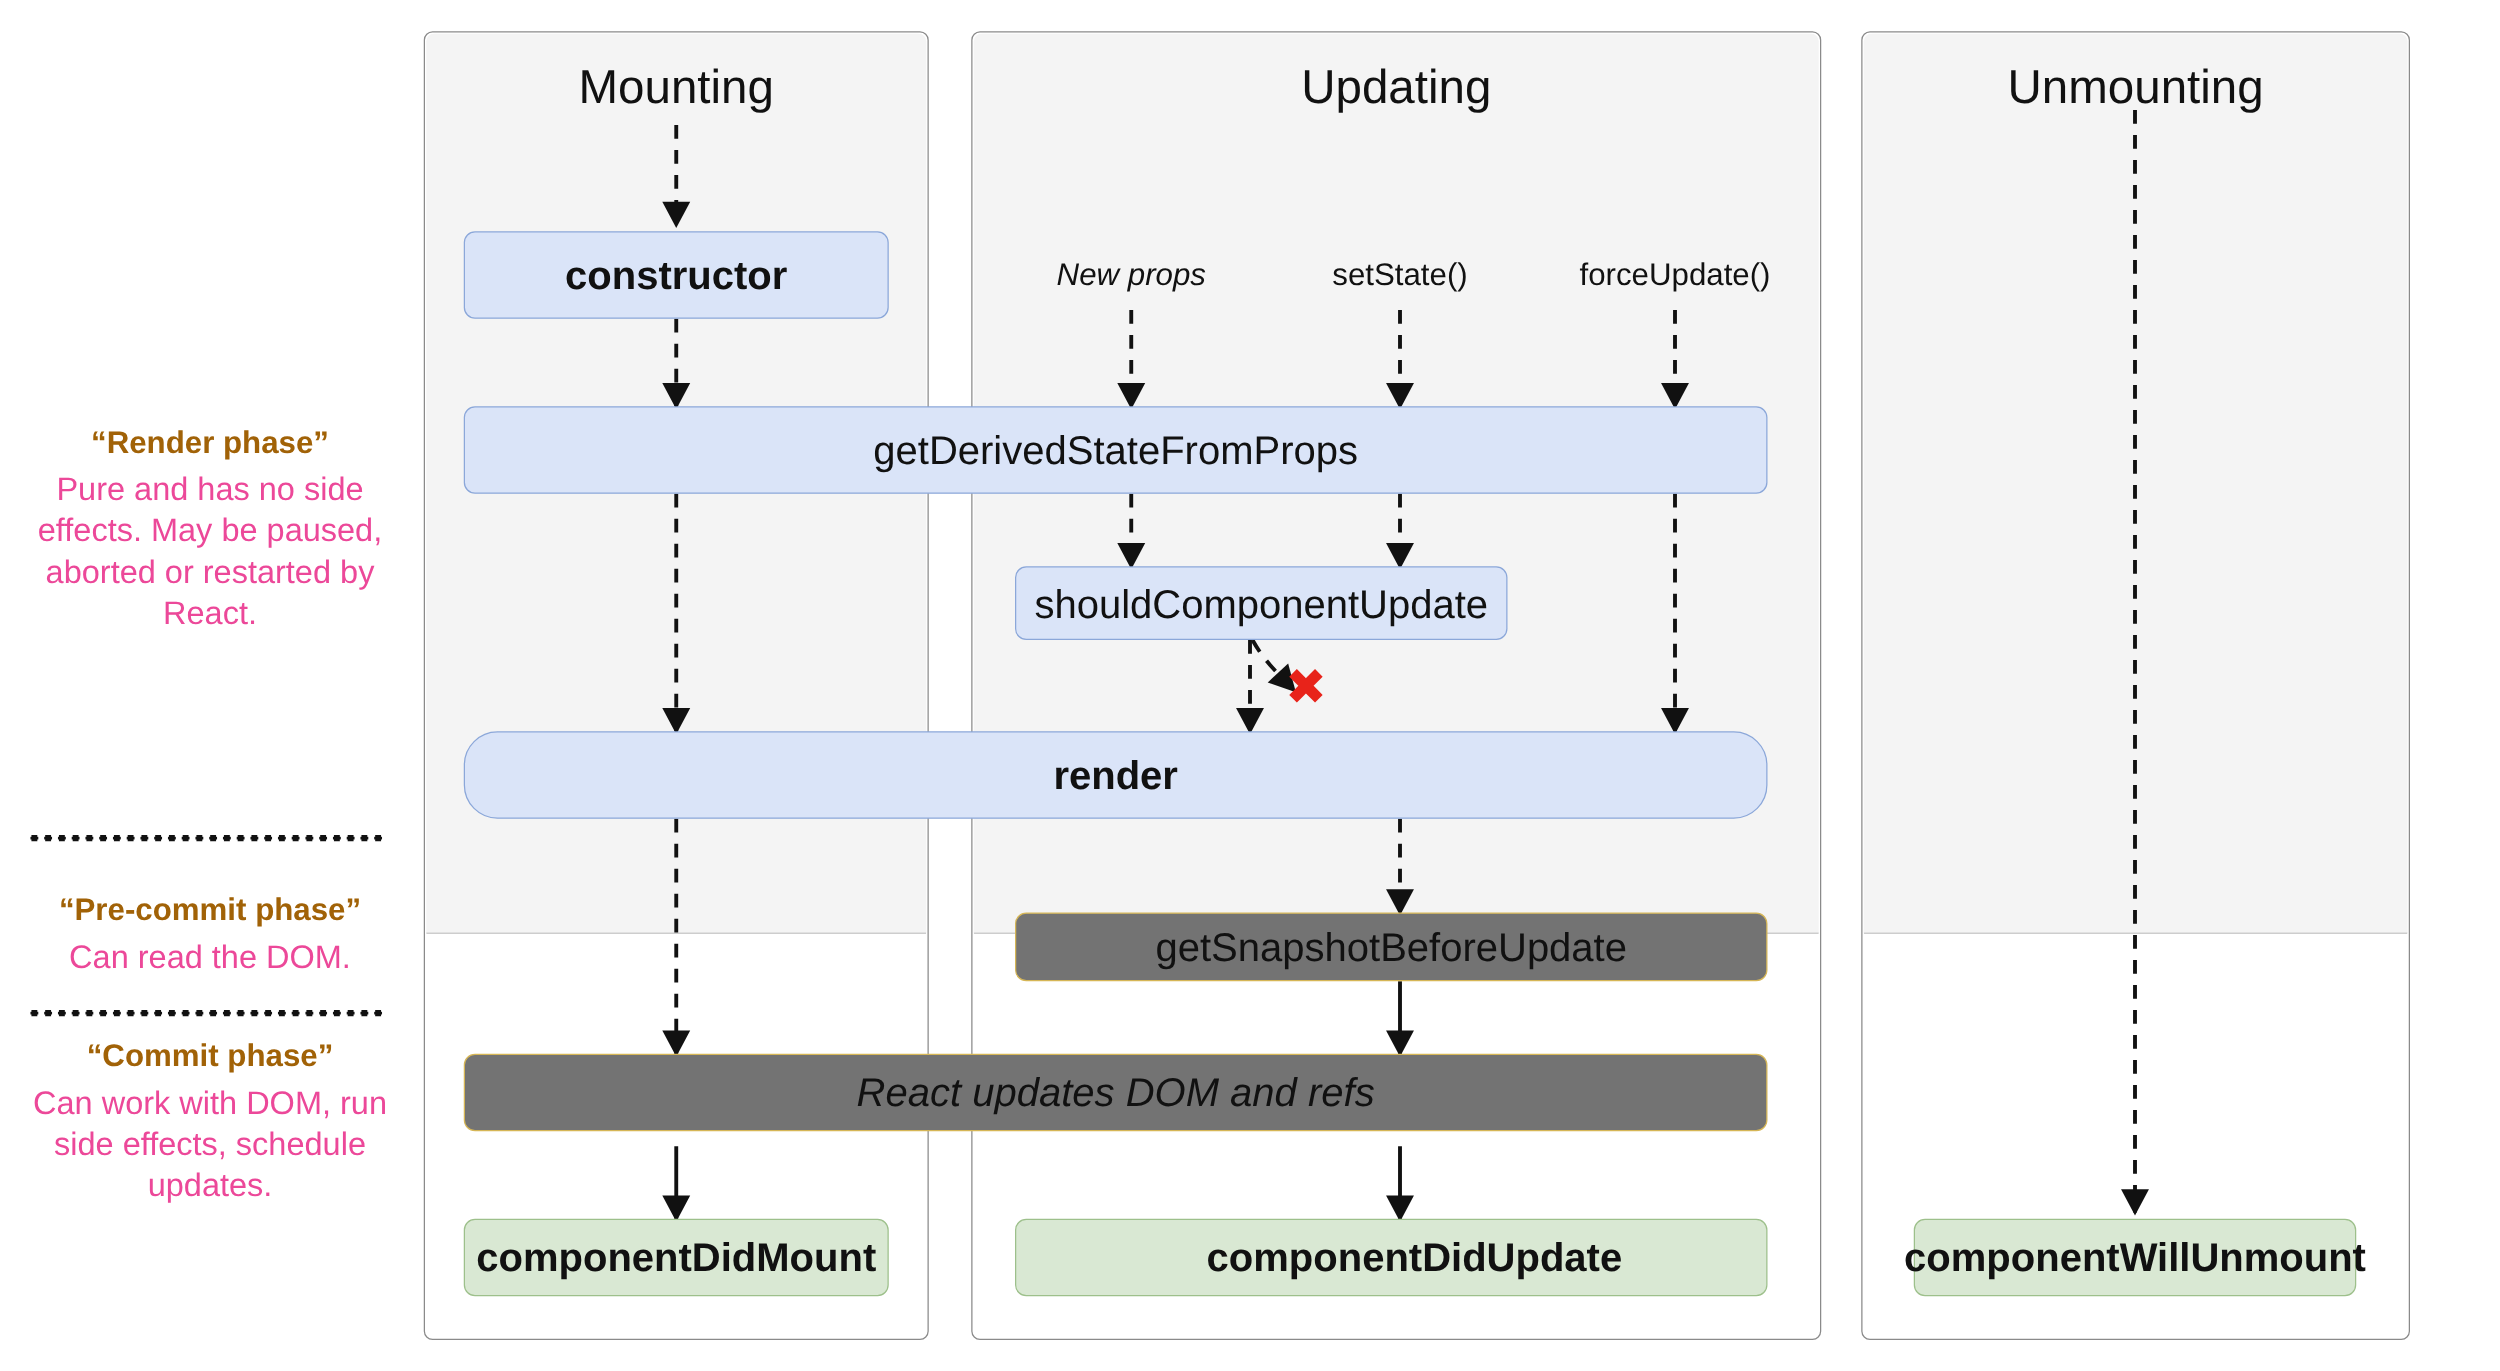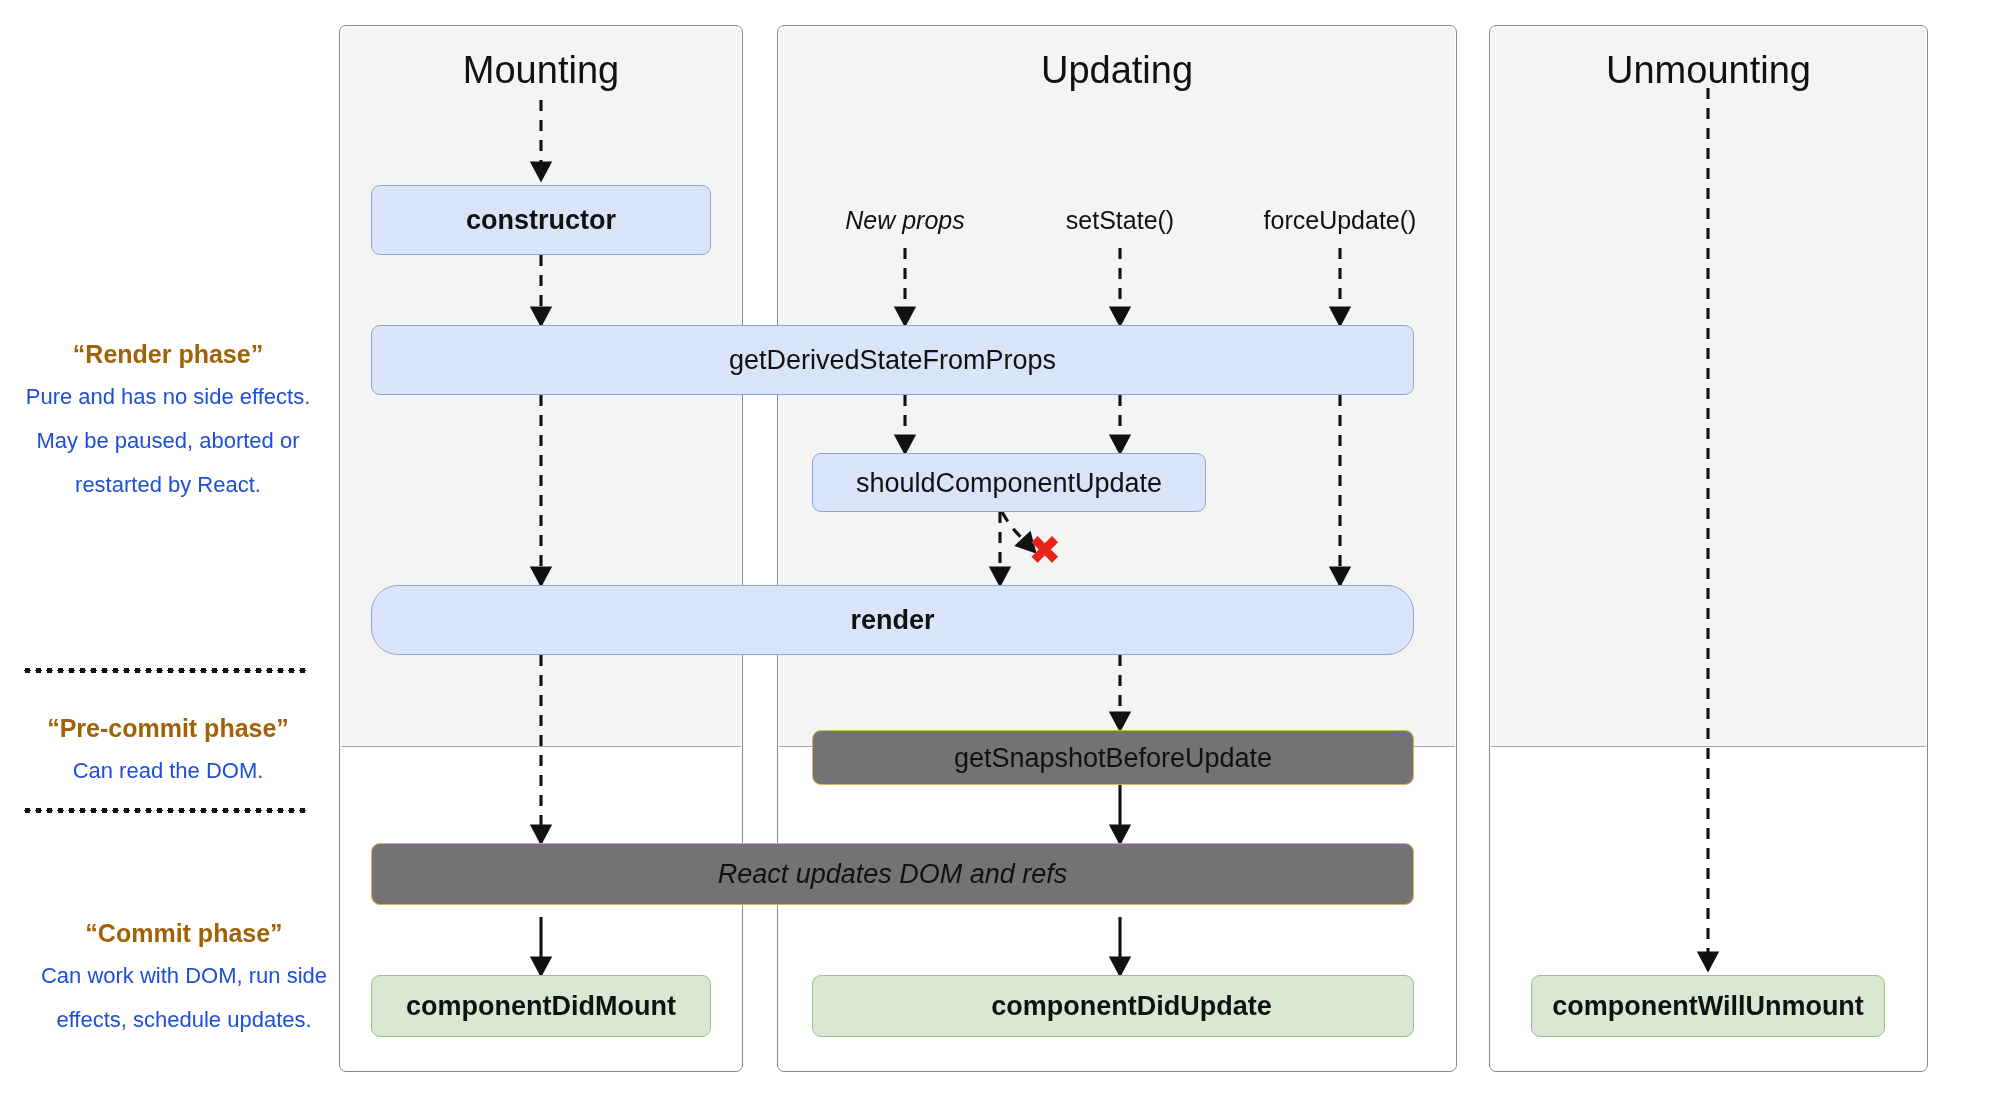--- a/index.html
+++ b/index.html
@@ -34,36 +34,36 @@
     color:#111111;
     white-space:nowrap;
   }
 
   
   .phase-block{position:absolute;text-align:center;width:300px;left:18px;}
   .phase-title{
     font-size:25px;font-weight:bold;line-height:34px;color:#a16207;
   }
   .phase-desc{
-    font-size:22px;line-height:44px;color:#1d4ed8;margin-top:4px;
+    font-size:26px;line-height:33px;color:#ec4899;margin-top:4px;
   }
   .dot-rule{
     position:absolute;left:22px;width:284px;height:5px;
     background-image:radial-gradient(circle, #111111 50%, rgba(0,0,0,0) 51%);
     background-size:11px 5px;background-repeat:repeat-x;
   }
 
   
   .node{
     position:absolute;
     box-sizing:border-box;
     border-radius:9px;
     display:flex;align-items:center;justify-content:center;
     text-align:center;
-    font-size:27px;
+    font-size:32px;
     line-height:32px;
     white-space:nowrap;
     z-index:3;
   }
   .node.blue{background:#dae4f8;border:1.6px solid #8ba7d9;}
   .node.yellow{background:#737373;border:1.6px solid #d6b656;}
   .node.green{background:#d9e8d3;border:1.6px solid #9dc08b;}
   .node.bold{font-weight:bold;}
   .node.italic{font-style:italic;}
 
@@ -114,21 +114,21 @@
 
   <div class="dot-rule" style="top:668px;"></div>
 
   <div class="phase-block" style="top:711px;">
     <div class="phase-title">“Pre-commit phase”</div>
     <div class="phase-desc">Can read the DOM.</div>
   </div>
 
   <div class="dot-rule" style="top:808px;"></div>
 
-  <div class="phase-block" style="top:916px;margin-left:16px;">
+  <div class="phase-block" style="top:828px;">
     <div class="phase-title">“Commit phase”</div>
     <div class="phase-desc">Can work with DOM, run side effects, schedule updates.</div>
   </div>
 
   <svg id="wires" viewBox="0 0 2000 1097" xmlns="http://www.w3.org/2000/svg">
     <defs>
       <marker id="ahead" markerWidth="9" markerHeight="9" refX="6.6" refY="4.5" orient="auto" markerUnits="strokeWidth">
         <path d="M0.6,0.9 L7.4,4.5 L0.6,8.1 z" fill="#111111"></path>
       </marker>
     </defs>

